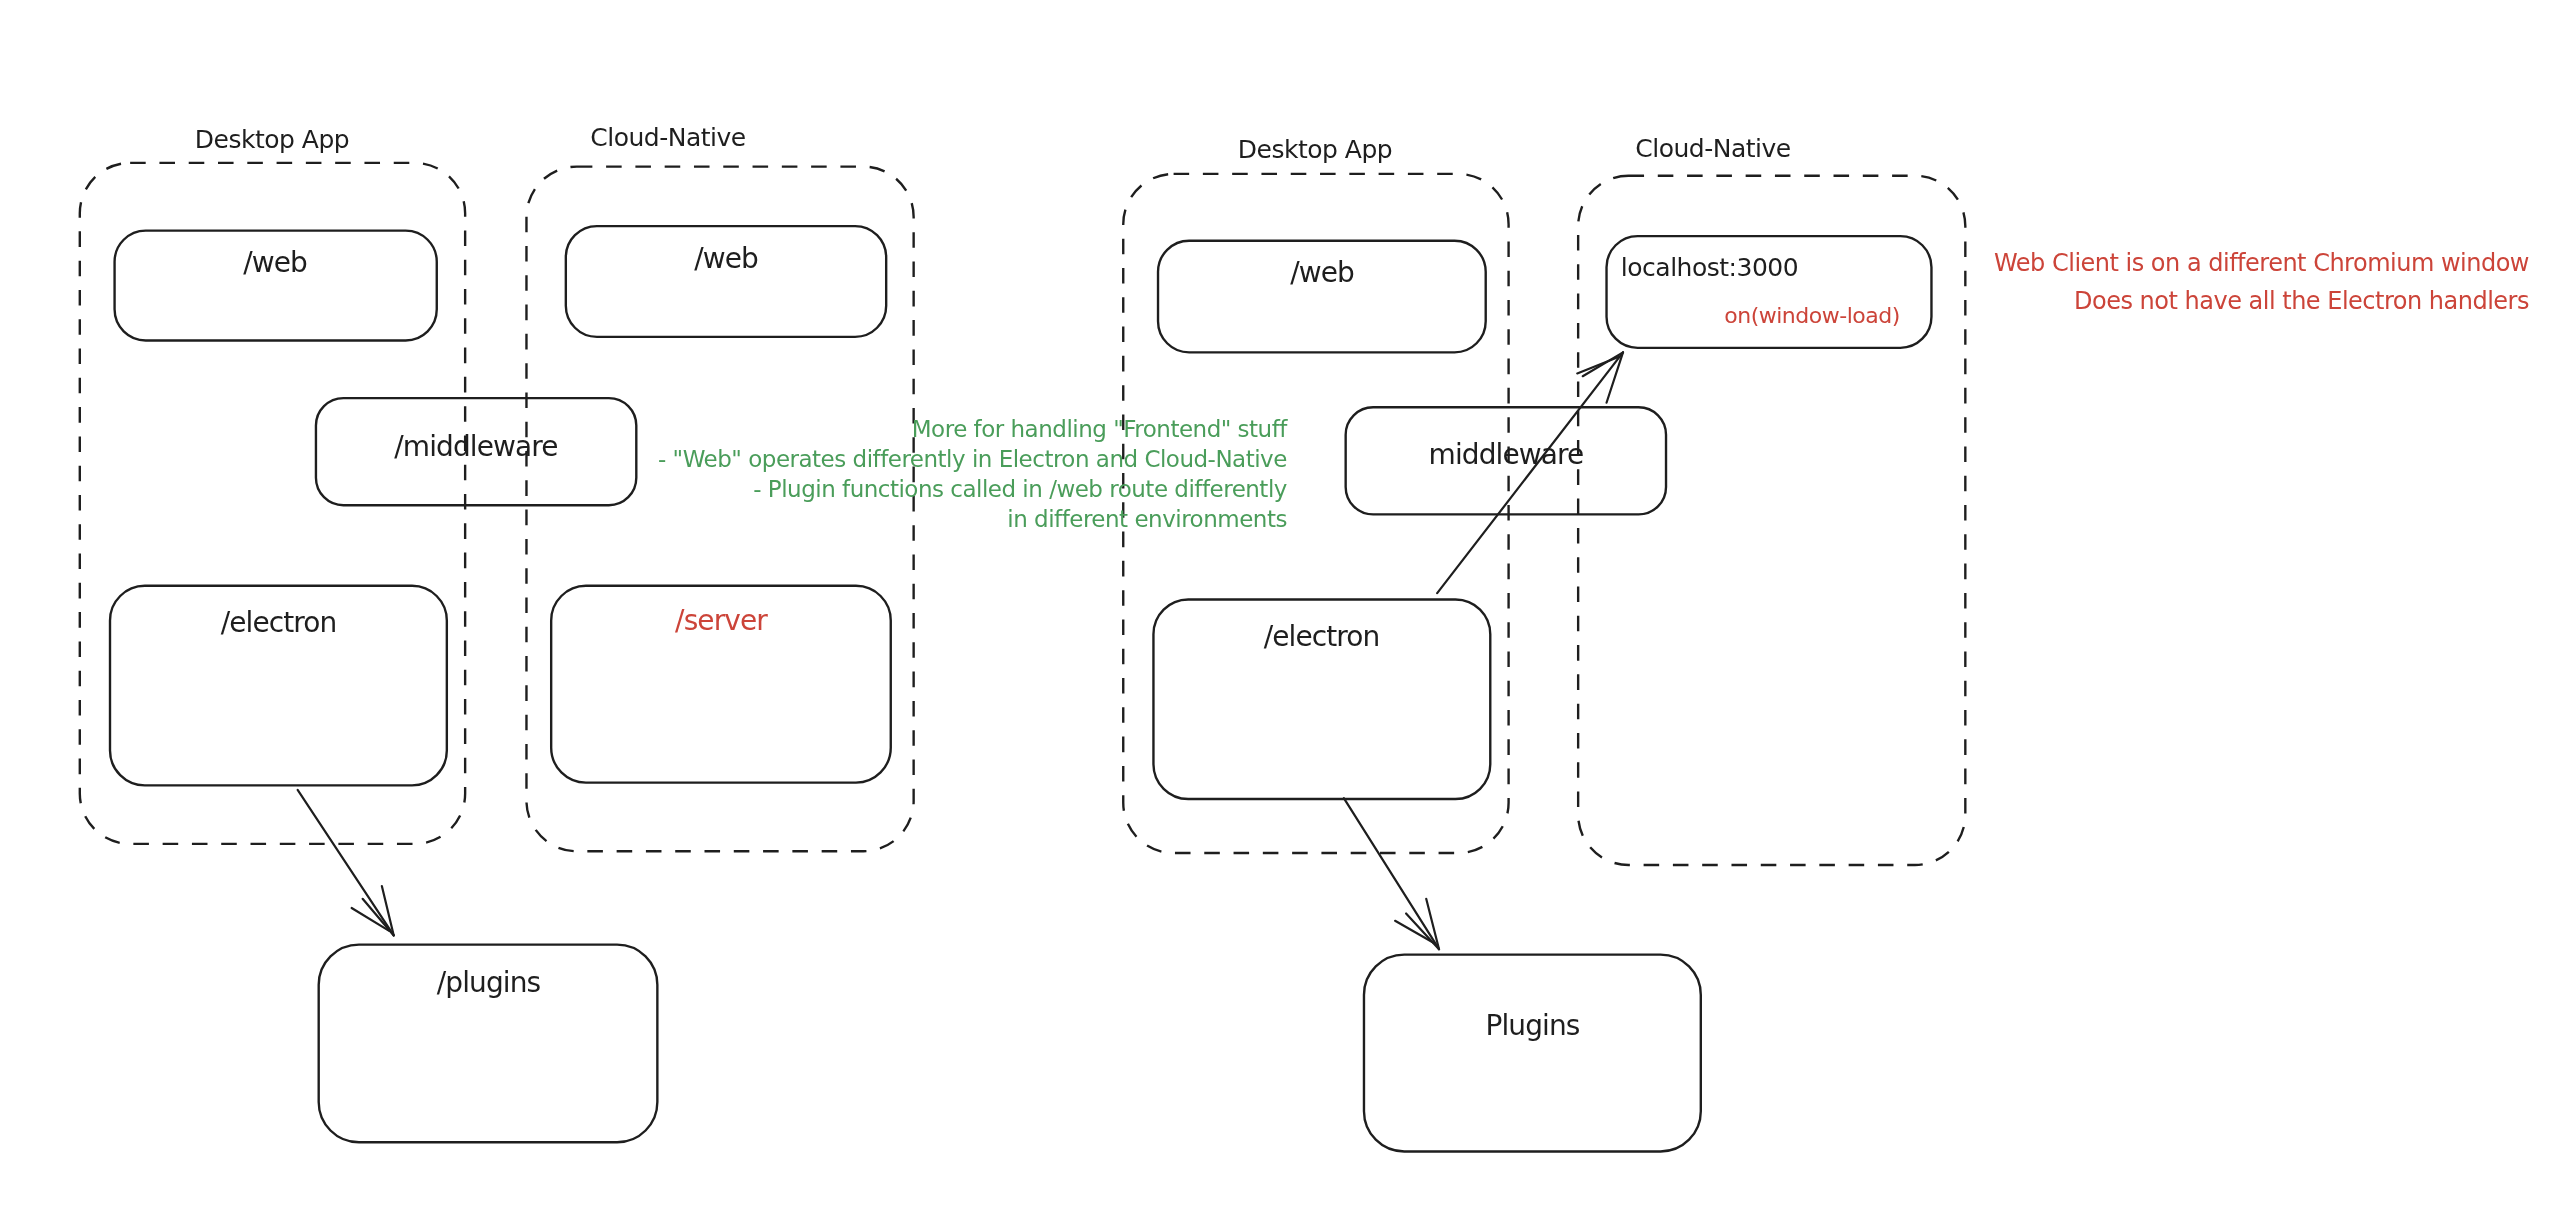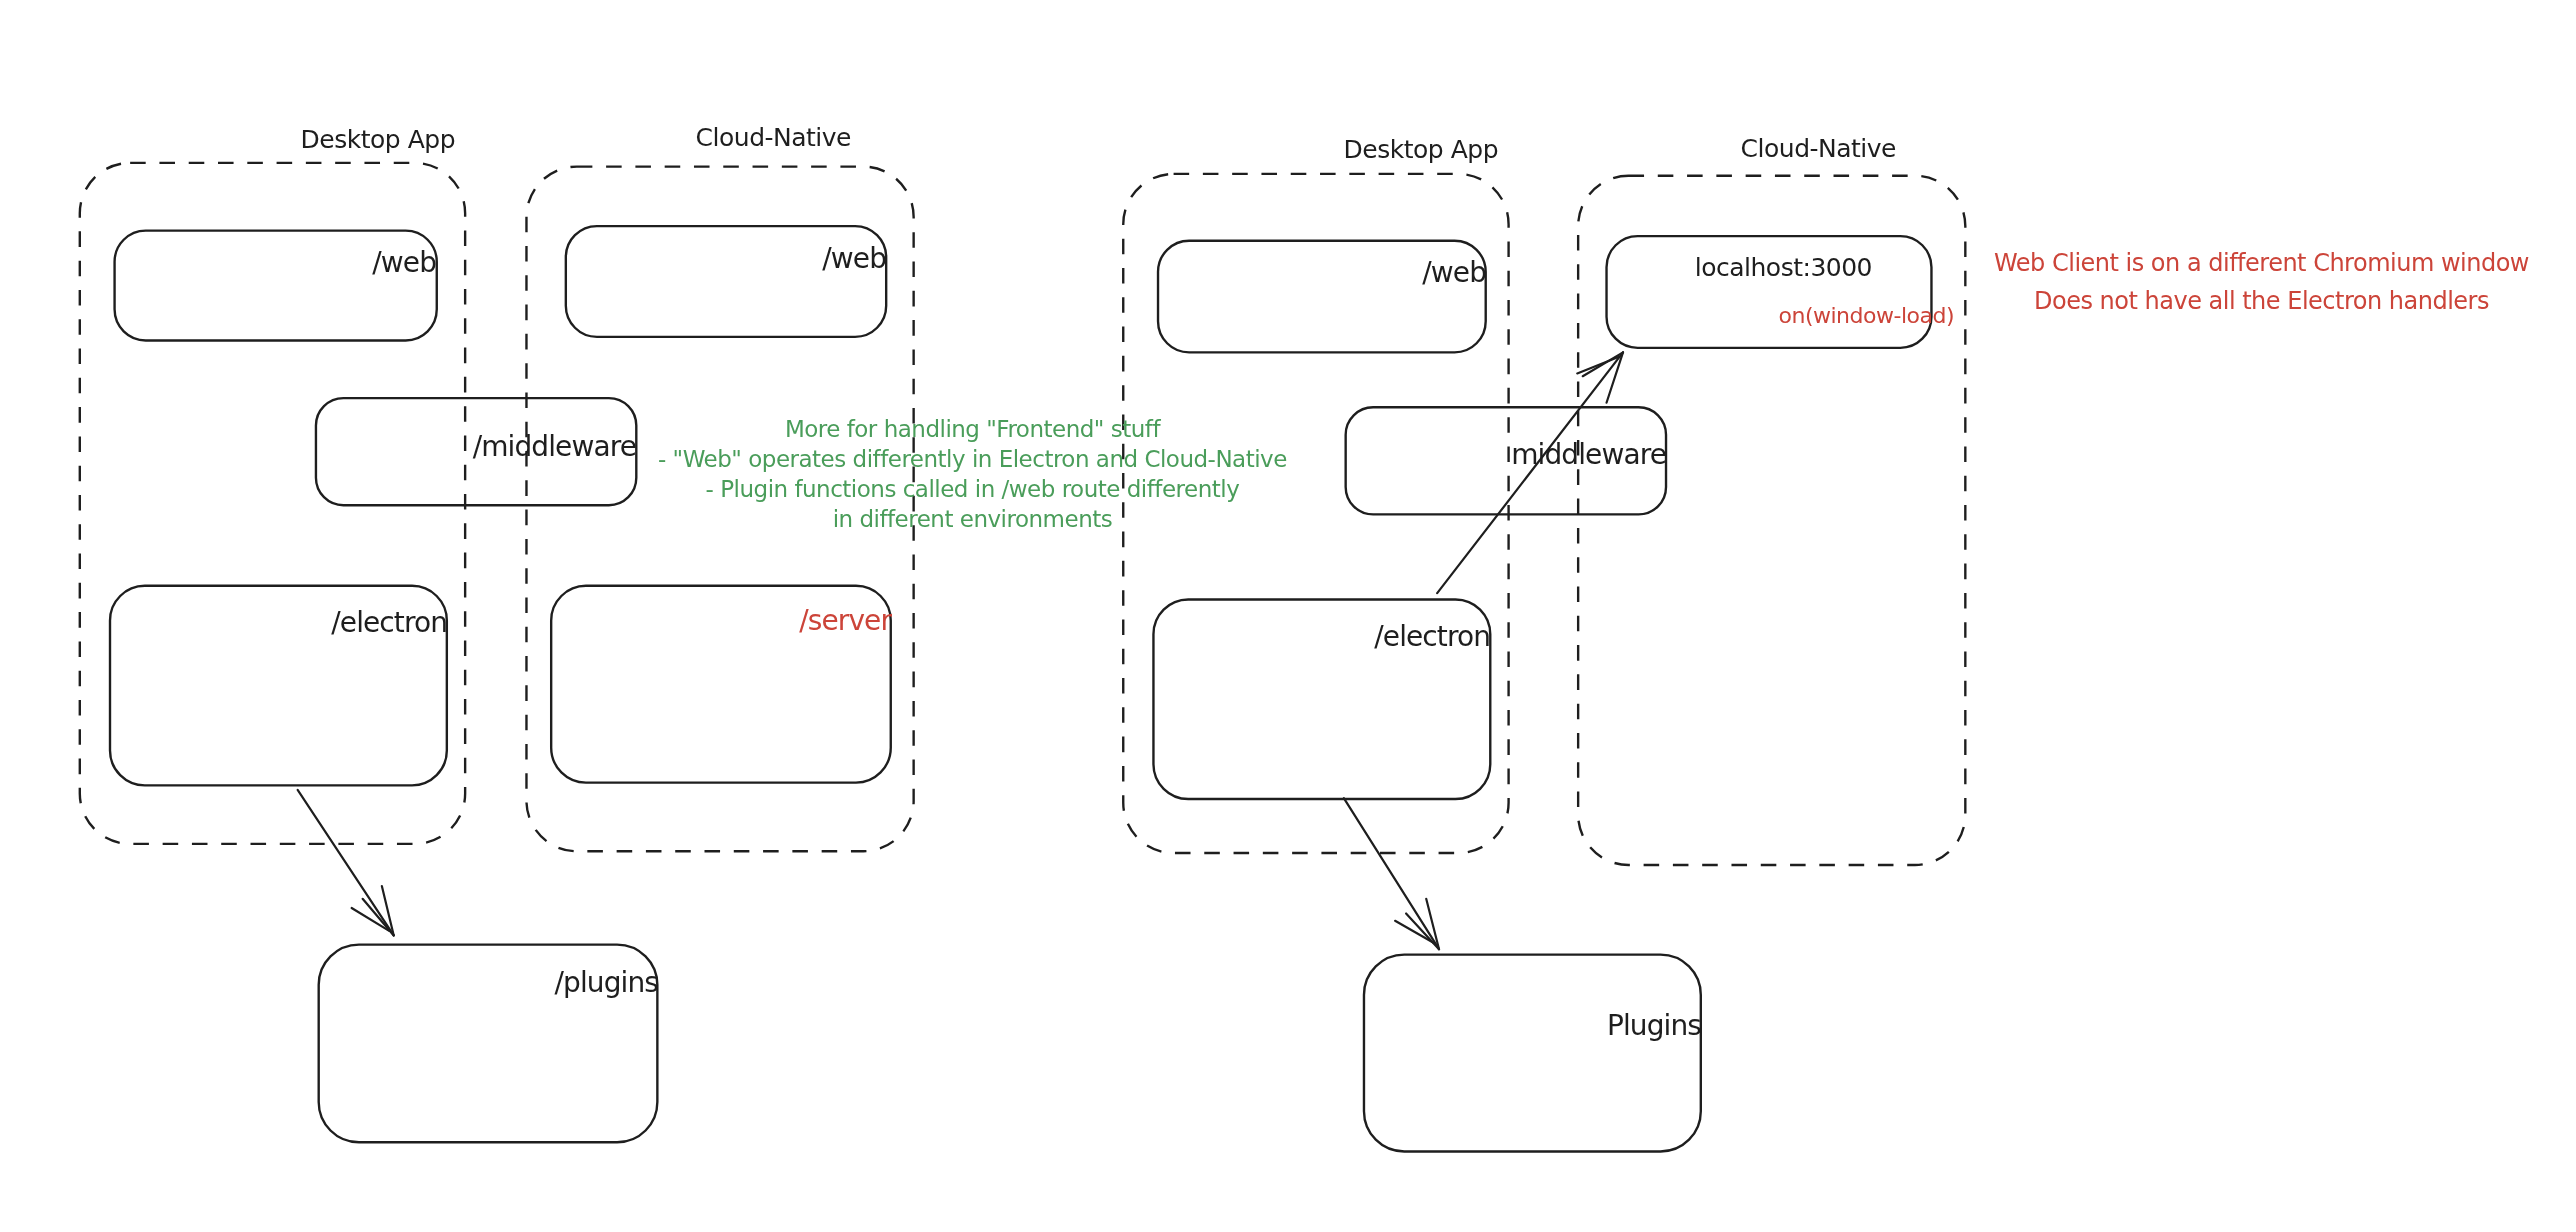--- a/index.html
+++ b/index.html
@@ -8,29 +8,29 @@
   html,body{margin:0;padding:0;background:var(--background);}
   .canvas{
     position:relative; width:2576px; height:1232px; background:var(--background);
     font-family:"DejaVu Sans", sans-serif; color:var(--ink); overflow:hidden;
   }
   svg.shapes{position:absolute;left:0;top:0;width:2576px;height:1232px;}
   .container-rect{fill:none;stroke:var(--ink);stroke-width:2.6;stroke-dasharray:17 15;}
   .node-rect{fill:none;stroke:var(--ink);stroke-width:2.6;}
   .arrow{stroke:var(--ink);stroke-width:2.4;fill:none;stroke-linecap:round;}
   .label{
-    position:absolute; text-align:right; letter-spacing:-0.5px;
+    position:absolute; text-align:center; letter-spacing:-0.5px;
     font-size:24px; line-height:1.1; white-space:nowrap; color:var(--ink);
   }
   .title{font-size:25px;}
   .boxlabel{font-size:28px; letter-spacing:-0.9px;}
   .red-text{color:var(--red);}
   .note{
     position:absolute; font-size:23px; line-height:30px; letter-spacing:-0.5px;
-    white-space:nowrap; text-align:center;
+    white-space:nowrap; text-align:right;
   }
   .note-red{font-size:24px; line-height:38px; color:var(--red);}
   .note-green{color:var(--green);}
   .sub{font-size:22px;}
 </style>
 </head>
 <body>
 
 <div class="canvas">
 

